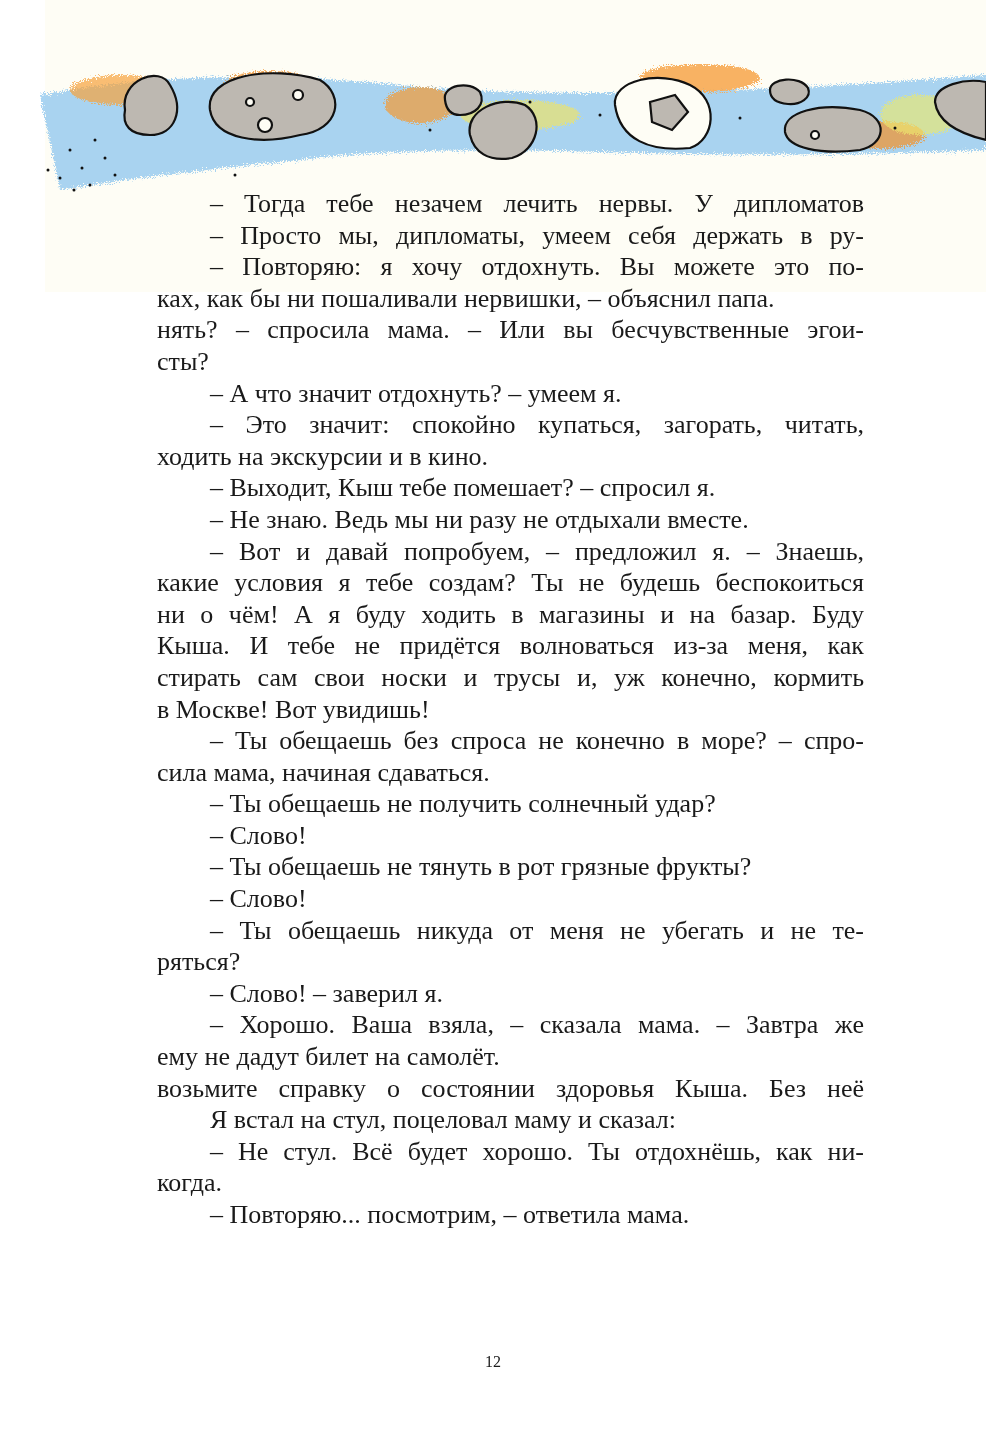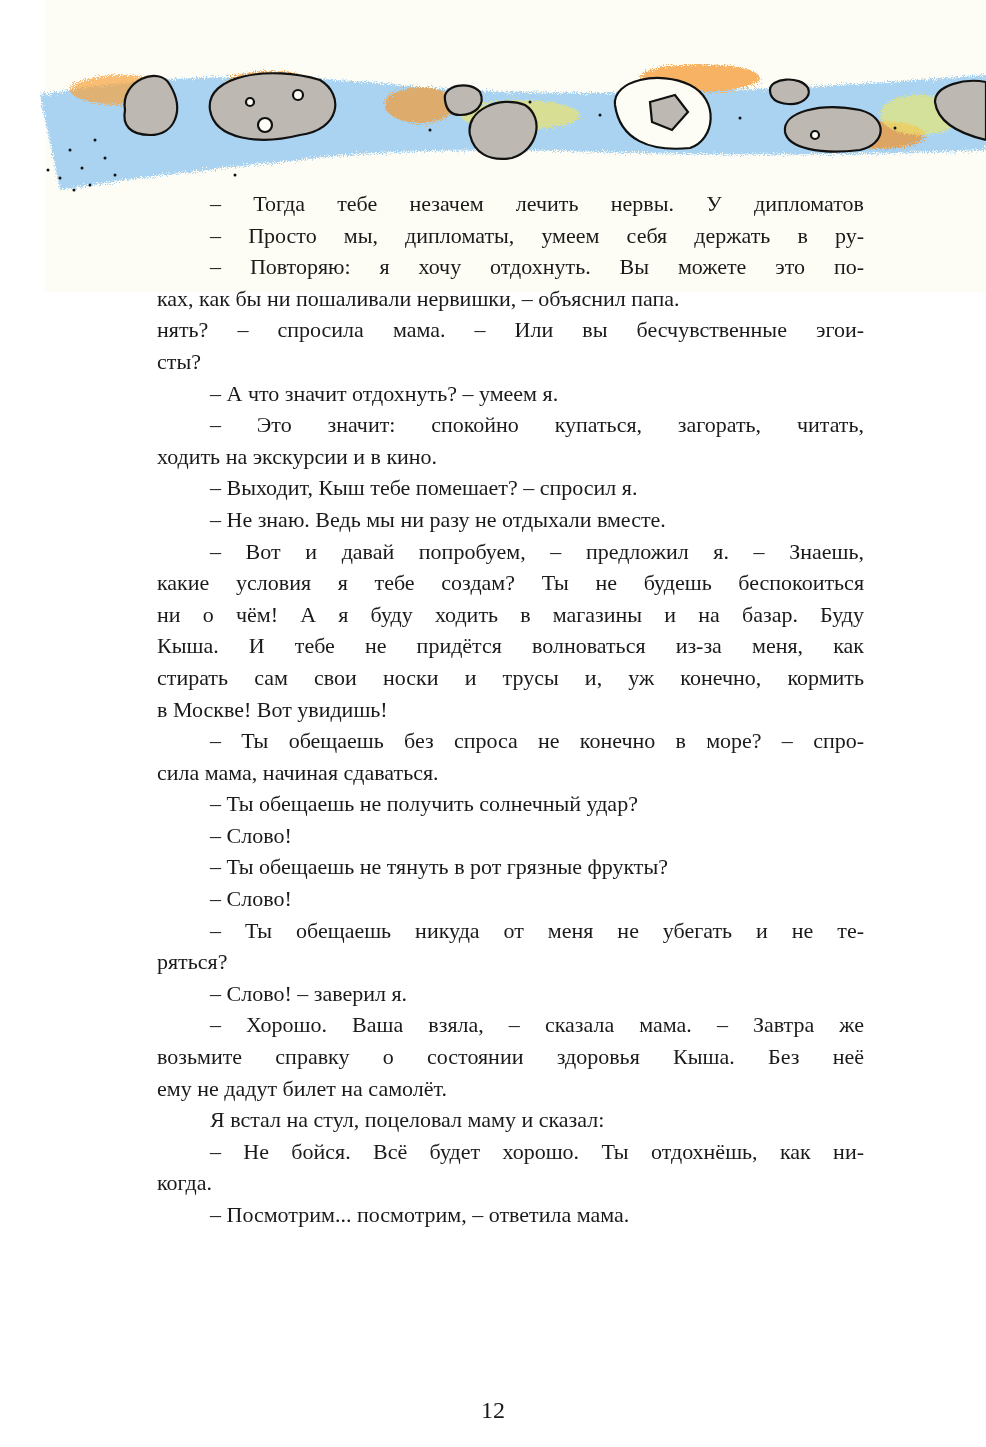--- a/index.html
+++ b/index.html
@@ -11,31 +11,31 @@
   }
   .cream-panel {
     position: absolute; left: 45px; top: 0; width: 941px; height: 292px;
     background: #fefdf5;
   }
   .illustration {
     position: absolute; left: 0; top: 40px; width: 986px; height: 160px;
   }
   .text-block {
     position: absolute; left: 157px; top: 188px; width: 707px;
-    font-size: 22px; line-height: 31.6px;
+    font-size: 26px; line-height: 31.6px;
   }
   .line {
     display: block; white-space: nowrap; height: 31.6px;
     text-align: justify; text-align-last: justify;
   }
   .line.indent { padding-left: 53px; }
   .line.last { text-align-last: left; }
   .page-number {
-    position: absolute; left: 0; width: 986px; top: 1397px;
-    text-align: center; font-size: 24px;
+    position: absolute; left: 0; width: 986px; top: 1353px;
+    text-align: center; font-size: 16px;
   }
 </style>
 </head>
 <body>
 
 <div class="cream-panel"></div>
 
 <svg class="illustration" viewBox="0 0 986 160" preserveAspectRatio="none">
   <defs>
     <filter id="crayon" x="0" y="0" width="100%" height="100%">
@@ -108,21 +108,21 @@
     <span class="line indent">– Ты обещаешь без спроса не конечно в море? – спро-</span>
     <span class="line last">сила мама, начиная сдаваться.</span>
     <span class="line indent last">– Ты обещаешь не получить солнечный удар?</span>
     <span class="line indent last">– Слово!</span>
     <span class="line indent last">– Ты обещаешь не тянуть в рот грязные фрукты?</span>
     <span class="line indent last">– Слово!</span>
     <span class="line indent">– Ты обещаешь никуда от меня не убегать и не те-</span>
     <span class="line last">ряться?</span>
     <span class="line indent last">– Слово! – заверил я.</span>
     <span class="line indent">– Хорошо. Ваша взяла, – сказала мама. – Завтра же</span>
+    <span class="line last">ему не дадут билет на самолёт.</span>
     <span class="line">возьмите справку о состоянии здоровья Кыша. Без неё</span>
-    <span class="line last">ему не дадут билет на самолёт.</span>
     <span class="line indent last">Я встал на стул, поцеловал маму и сказал:</span>
-    <span class="line indent">– Не бойся. Всё будет хорошо. Ты отдохнёшь, как ни-</span>
+    <span class="line indent">– Не стул. Всё будет хорошо. Ты отдохнёшь, как ни-</span>
     <span class="line last">когда.</span>
-    <span class="line indent last">– Посмотрим... посмотрим, – ответила мама.</span>
+    <span class="line indent last">– Повторяю... посмотрим, – ответила мама.</span>
   </div>
 
 <div class="page-number">12</div>
 
 </body></html>

